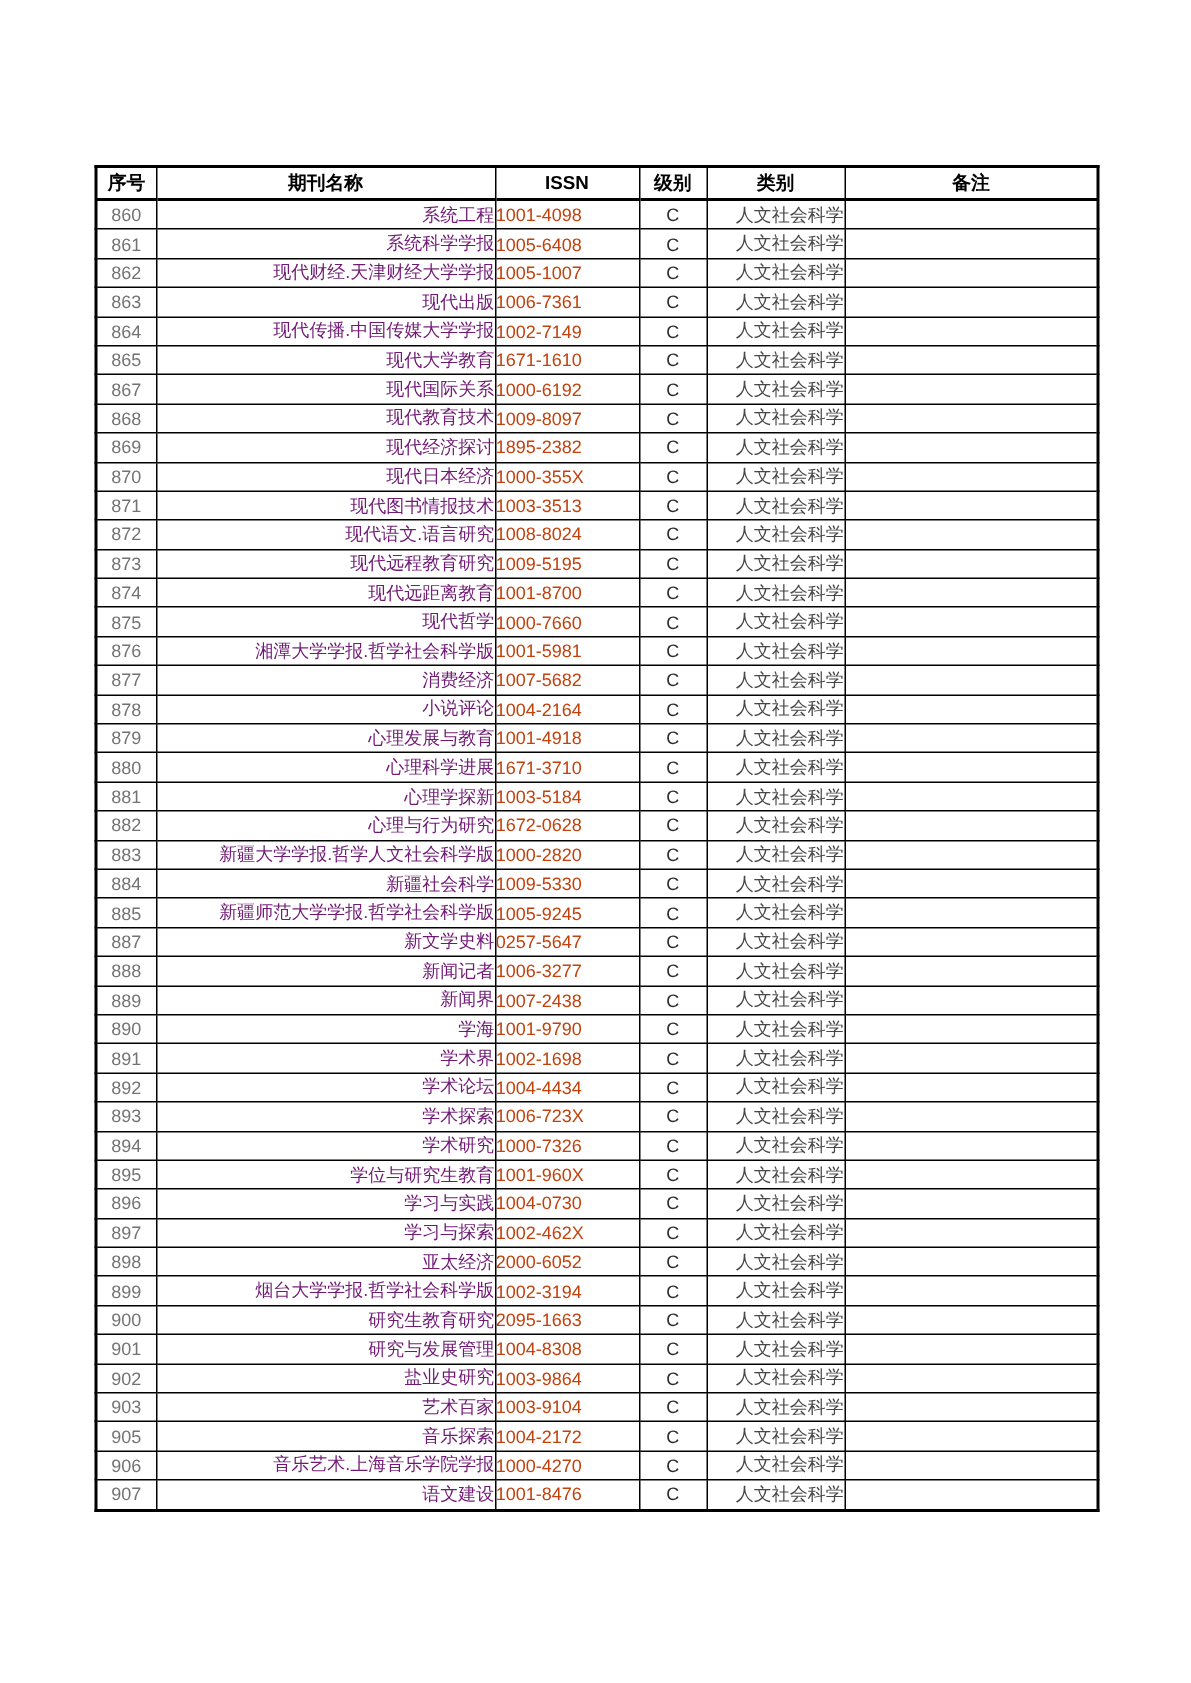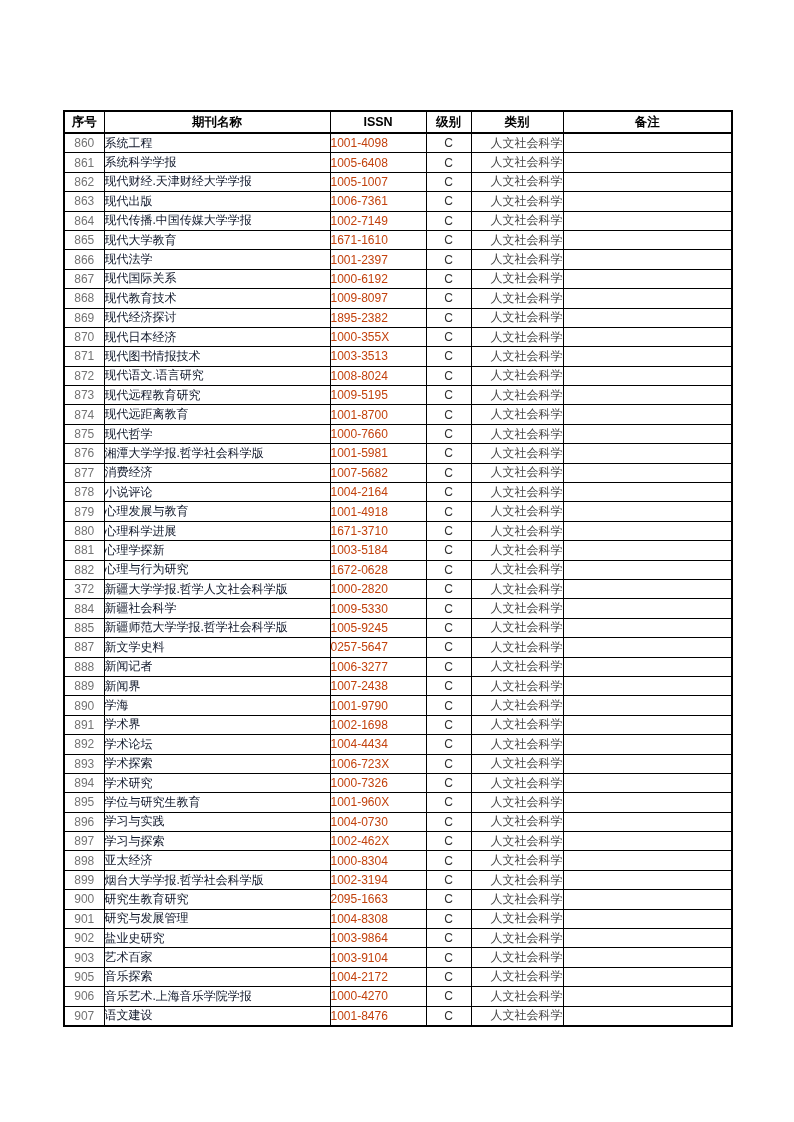--- a/index.html
+++ b/index.html
@@ -43,21 +43,21 @@
   table.journal-table td {
     border: 1px solid #000;
     height: 18.4px;
     font-size: 12px;
     padding: 0;
     white-space: nowrap;
     overflow: hidden;
     vertical-align: middle;
   }
   td.c-no    { text-align: center; color: #737373; }
-  td.c-name  { text-align: left; padding-left: 4px; color: #0f172a; }
+  td.c-name  { text-align: right; padding-left: 4px; color: #701a75; }
   td.c-issn  { text-align: left; padding-left: 4px; color: #c2410c; }
   td.c-level { text-align: center; color: #2e2e2e; }
   td.c-cat   { text-align: right; padding-left: 2px; color: #474747; }
   td.c-note  { text-align: left; }
 </style>
 </head>
 <body>
 
 <div class="page">
   <div class="table-wrap">
@@ -123,28 +123,20 @@
           </tr>
           <tr>
             <td class="c-no">865</td>
             <td class="c-name">现代大学教育</td>
             <td class="c-issn">1671-1610</td>
             <td class="c-level">C</td>
             <td class="c-cat">人文社会科学</td>
             <td class="c-note"></td>
           </tr>
           <tr>
-            <td class="c-no">866</td>
-            <td class="c-name">现代法学</td>
-            <td class="c-issn">1001-2397</td>
-            <td class="c-level">C</td>
-            <td class="c-cat">人文社会科学</td>
-            <td class="c-note"></td>
-          </tr>
-          <tr>
             <td class="c-no">867</td>
             <td class="c-name">现代国际关系</td>
             <td class="c-issn">1000-6192</td>
             <td class="c-level">C</td>
             <td class="c-cat">人文社会科学</td>
             <td class="c-note"></td>
           </tr>
           <tr>
             <td class="c-no">868</td>
             <td class="c-name">现代教育技术</td>
@@ -259,21 +251,21 @@
           </tr>
           <tr>
             <td class="c-no">882</td>
             <td class="c-name">心理与行为研究</td>
             <td class="c-issn">1672-0628</td>
             <td class="c-level">C</td>
             <td class="c-cat">人文社会科学</td>
             <td class="c-note"></td>
           </tr>
           <tr>
-            <td class="c-no">372</td>
+            <td class="c-no">883</td>
             <td class="c-name">新疆大学学报.哲学人文社会科学版</td>
             <td class="c-issn">1000-2820</td>
             <td class="c-level">C</td>
             <td class="c-cat">人文社会科学</td>
             <td class="c-note"></td>
           </tr>
           <tr>
             <td class="c-no">884</td>
             <td class="c-name">新疆社会科学</td>
             <td class="c-issn">1009-5330</td>
@@ -373,21 +365,21 @@
             <td class="c-no">897</td>
             <td class="c-name">学习与探索</td>
             <td class="c-issn">1002-462X</td>
             <td class="c-level">C</td>
             <td class="c-cat">人文社会科学</td>
             <td class="c-note"></td>
           </tr>
           <tr>
             <td class="c-no">898</td>
             <td class="c-name">亚太经济</td>
-            <td class="c-issn">1000-8304</td>
+            <td class="c-issn">2000-6052</td>
             <td class="c-level">C</td>
             <td class="c-cat">人文社会科学</td>
             <td class="c-note"></td>
           </tr>
           <tr>
             <td class="c-no">899</td>
             <td class="c-name">烟台大学学报.哲学社会科学版</td>
             <td class="c-issn">1002-3194</td>
             <td class="c-level">C</td>
             <td class="c-cat">人文社会科学</td>

